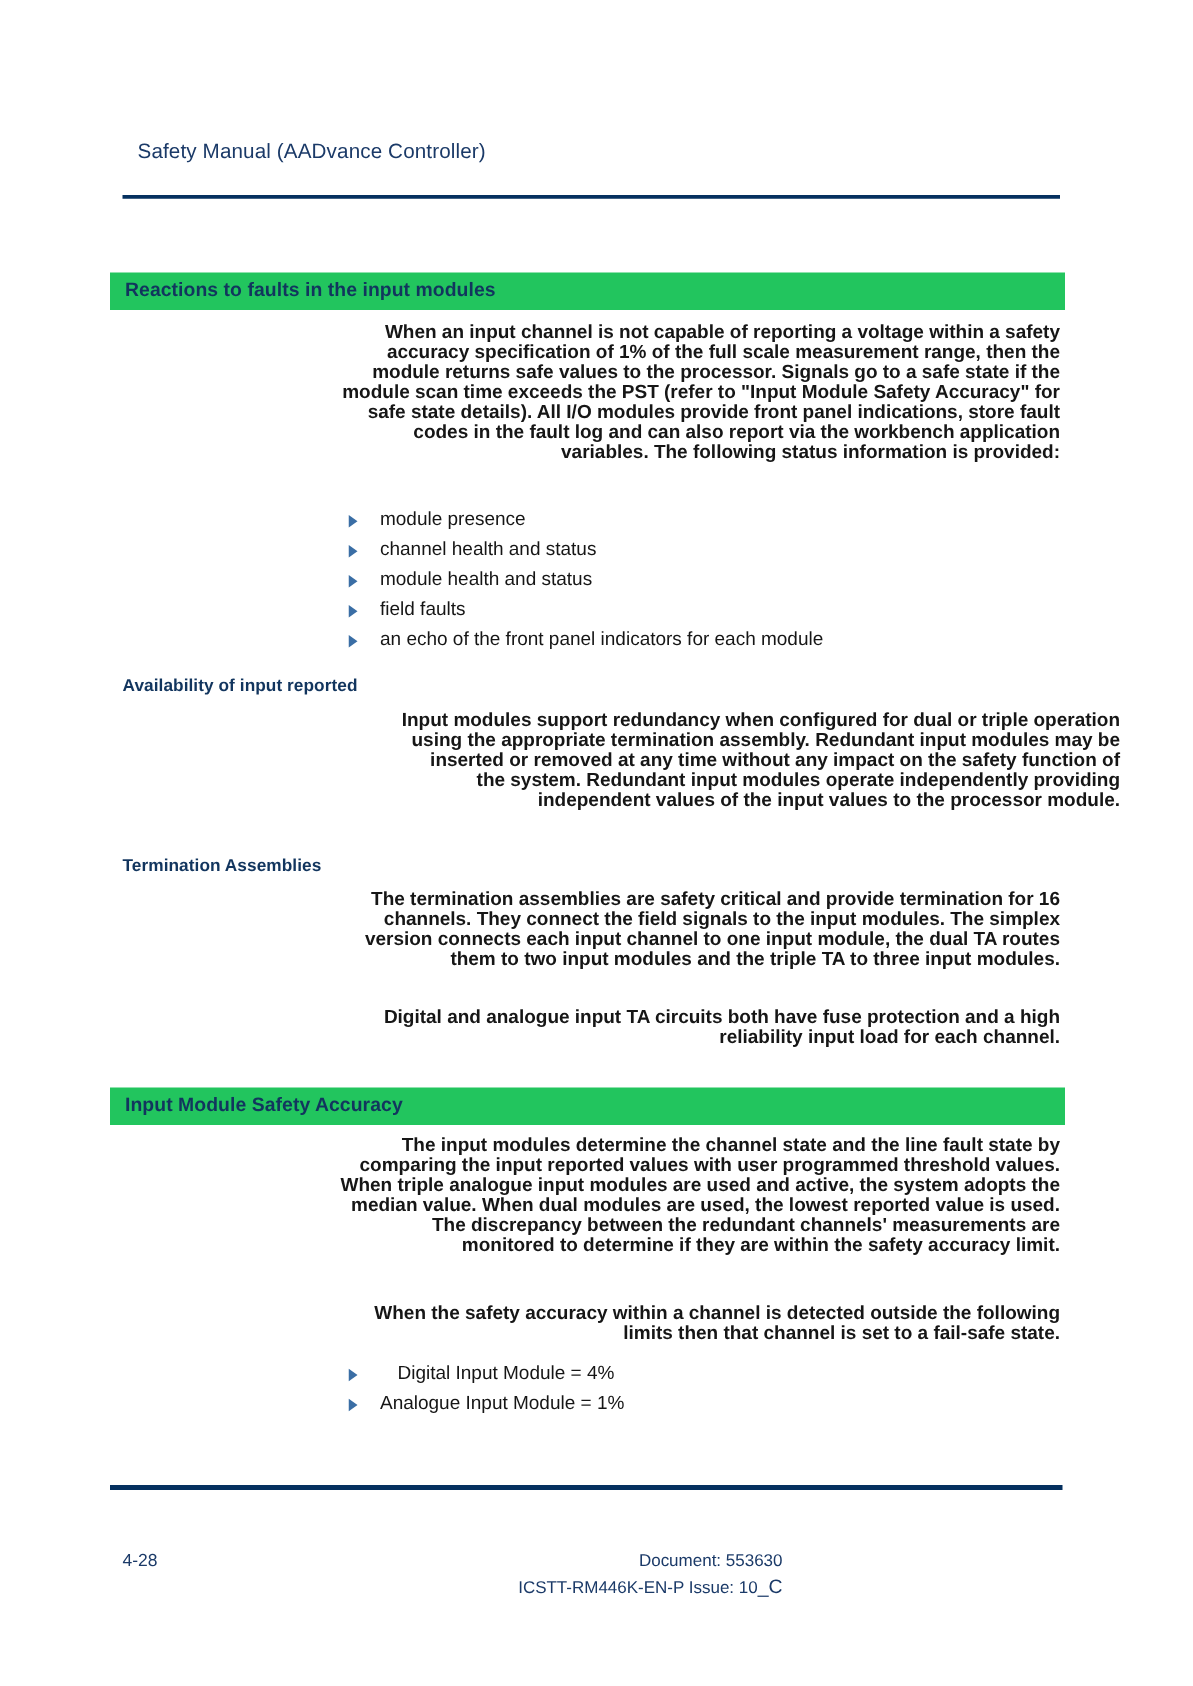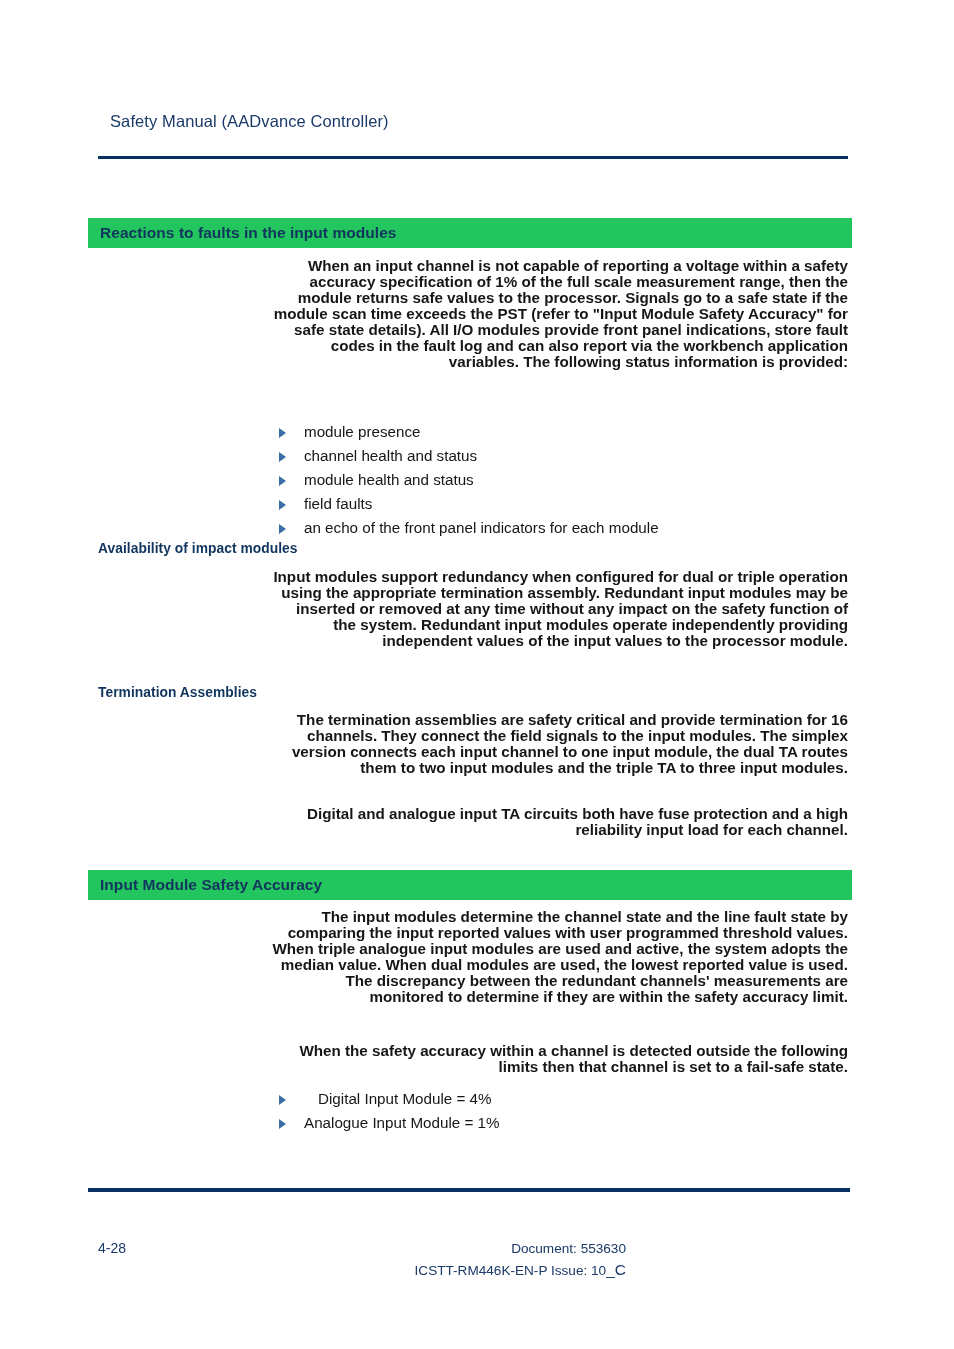--- a/index.html
+++ b/index.html
@@ -83,33 +83,33 @@
     width: 578px;
     font-family: "Liberation Sans", sans-serif;
     font-size: 15.2px;
     line-height: 16px;
     color: #161616;
     text-align: right;
     font-weight: bold;
   }
 
   #para-reactions   { top: 258px; }
-  #para-availability{ top: 569px; }
+  #para-availability{ top: 569px; margin-left: 48px; }
   #para-termination1{ top: 712px; }
   #para-termination2{ top: 806px; }
   #para-accuracy1   { top: 909px; }
   #para-accuracy2   { top: 1043px; }
 
   
   .bullets {
     position: absolute;
     left: 270px;
     width: 578px;
   }
-  #bullets-status   { top: 404px; margin-top: 16px; }
+  #bullets-status   { top: 404px; }
   #bullets-limits   { top: 1087px; }
 
   .bullet-row {
     position: relative;
     height: 24px;
     line-height: 24px;
     padding-left: 34px;
     font-size: 15.2px;
     color: #161616;
     white-space: nowrap;
@@ -188,21 +188,21 @@
     <div class="bullet-row">
       <span class="bullet-marker"></span>
       <span>field faults</span>
     </div>
     <div class="bullet-row">
       <span class="bullet-marker"></span>
       <span>an echo of the front panel indicators for each module</span>
     </div>
   </div>
 
-  <div class="subheading" id="sub-availability">Availability of impact modules</div>
+  <div class="subheading" id="sub-availability">Availability of input reported</div>
 
   <div class="para" id="para-availability">Input modules support redundancy when configured for dual or triple operation using the appropriate termination assembly. Redundant input modules may be inserted or removed at any time without any impact on the safety function of the system. Redundant input modules operate independently providing independent values of the input values to the processor module.</div>
 
   <div class="subheading" id="sub-termination">Termination Assemblies</div>
 
   <div class="para" id="para-termination1">The termination assemblies are safety critical and provide termination for 16 channels. They connect the field signals to the input modules. The simplex version connects each input channel to one input module, the dual TA routes them to two input modules and the triple TA to three input modules.</div>
 
   <div class="para" id="para-termination2">Digital and analogue input TA circuits both have fuse protection and a high reliability input load for each channel.</div>
 
   <div class="banner" id="banner-accuracy">

